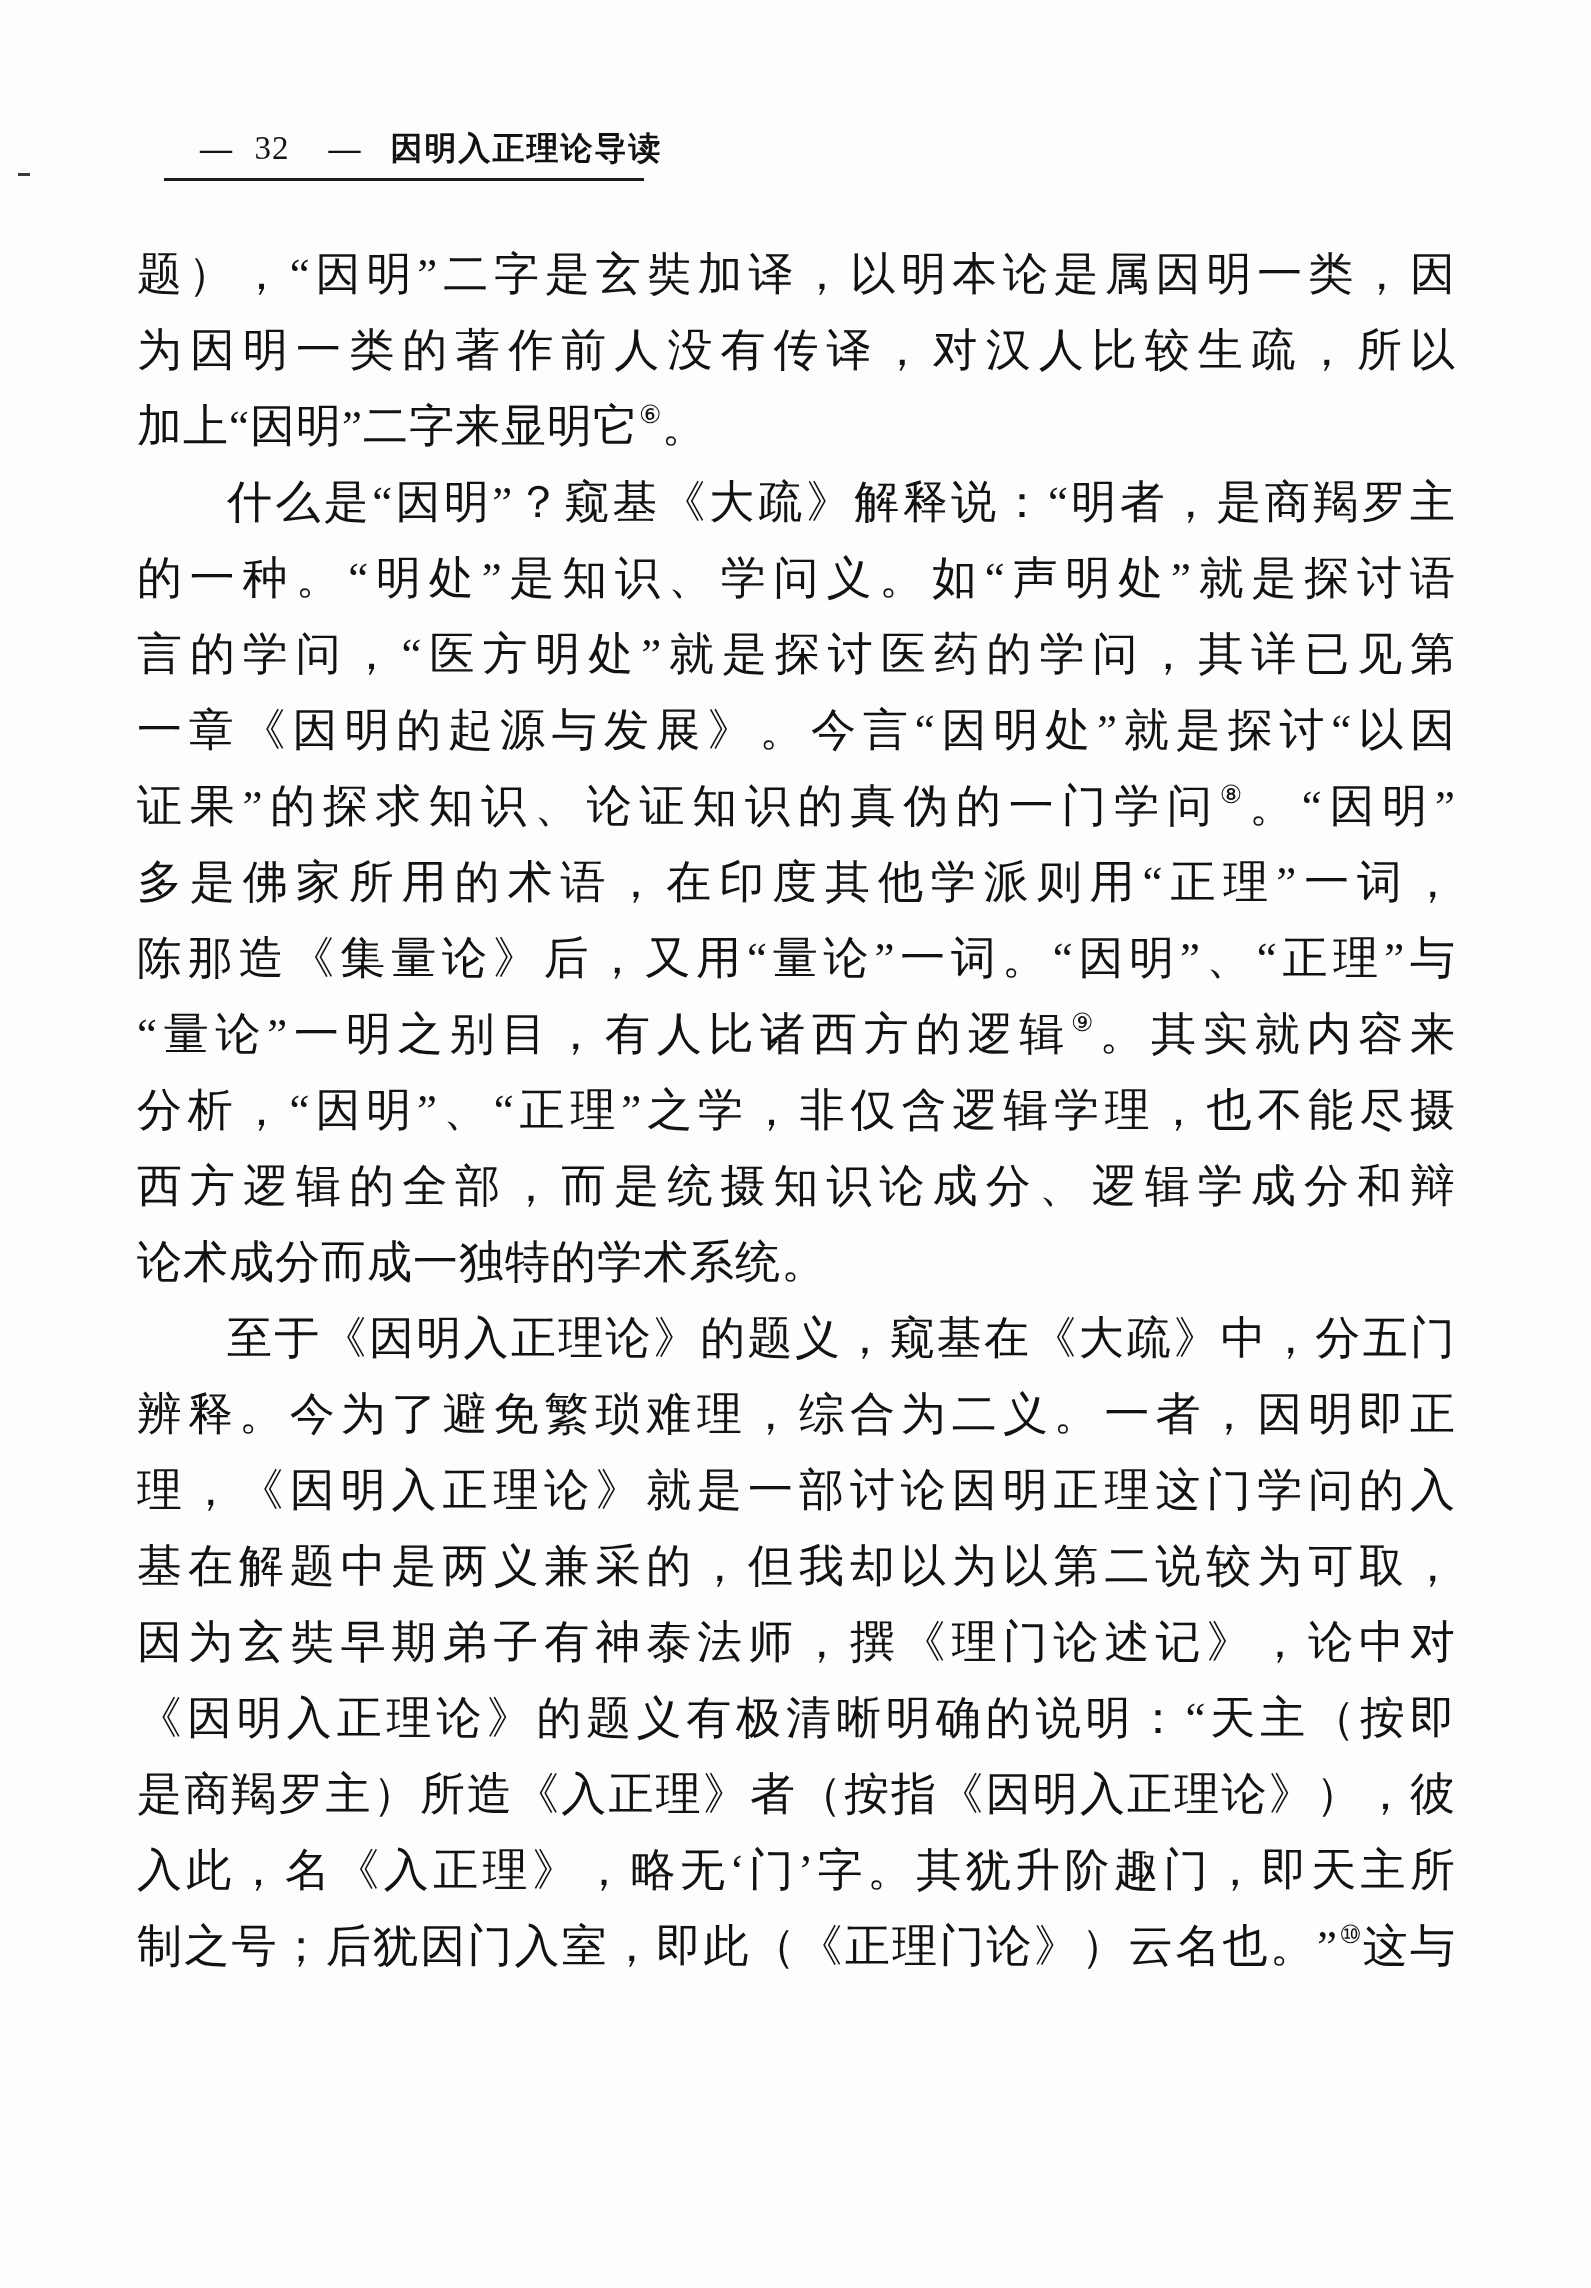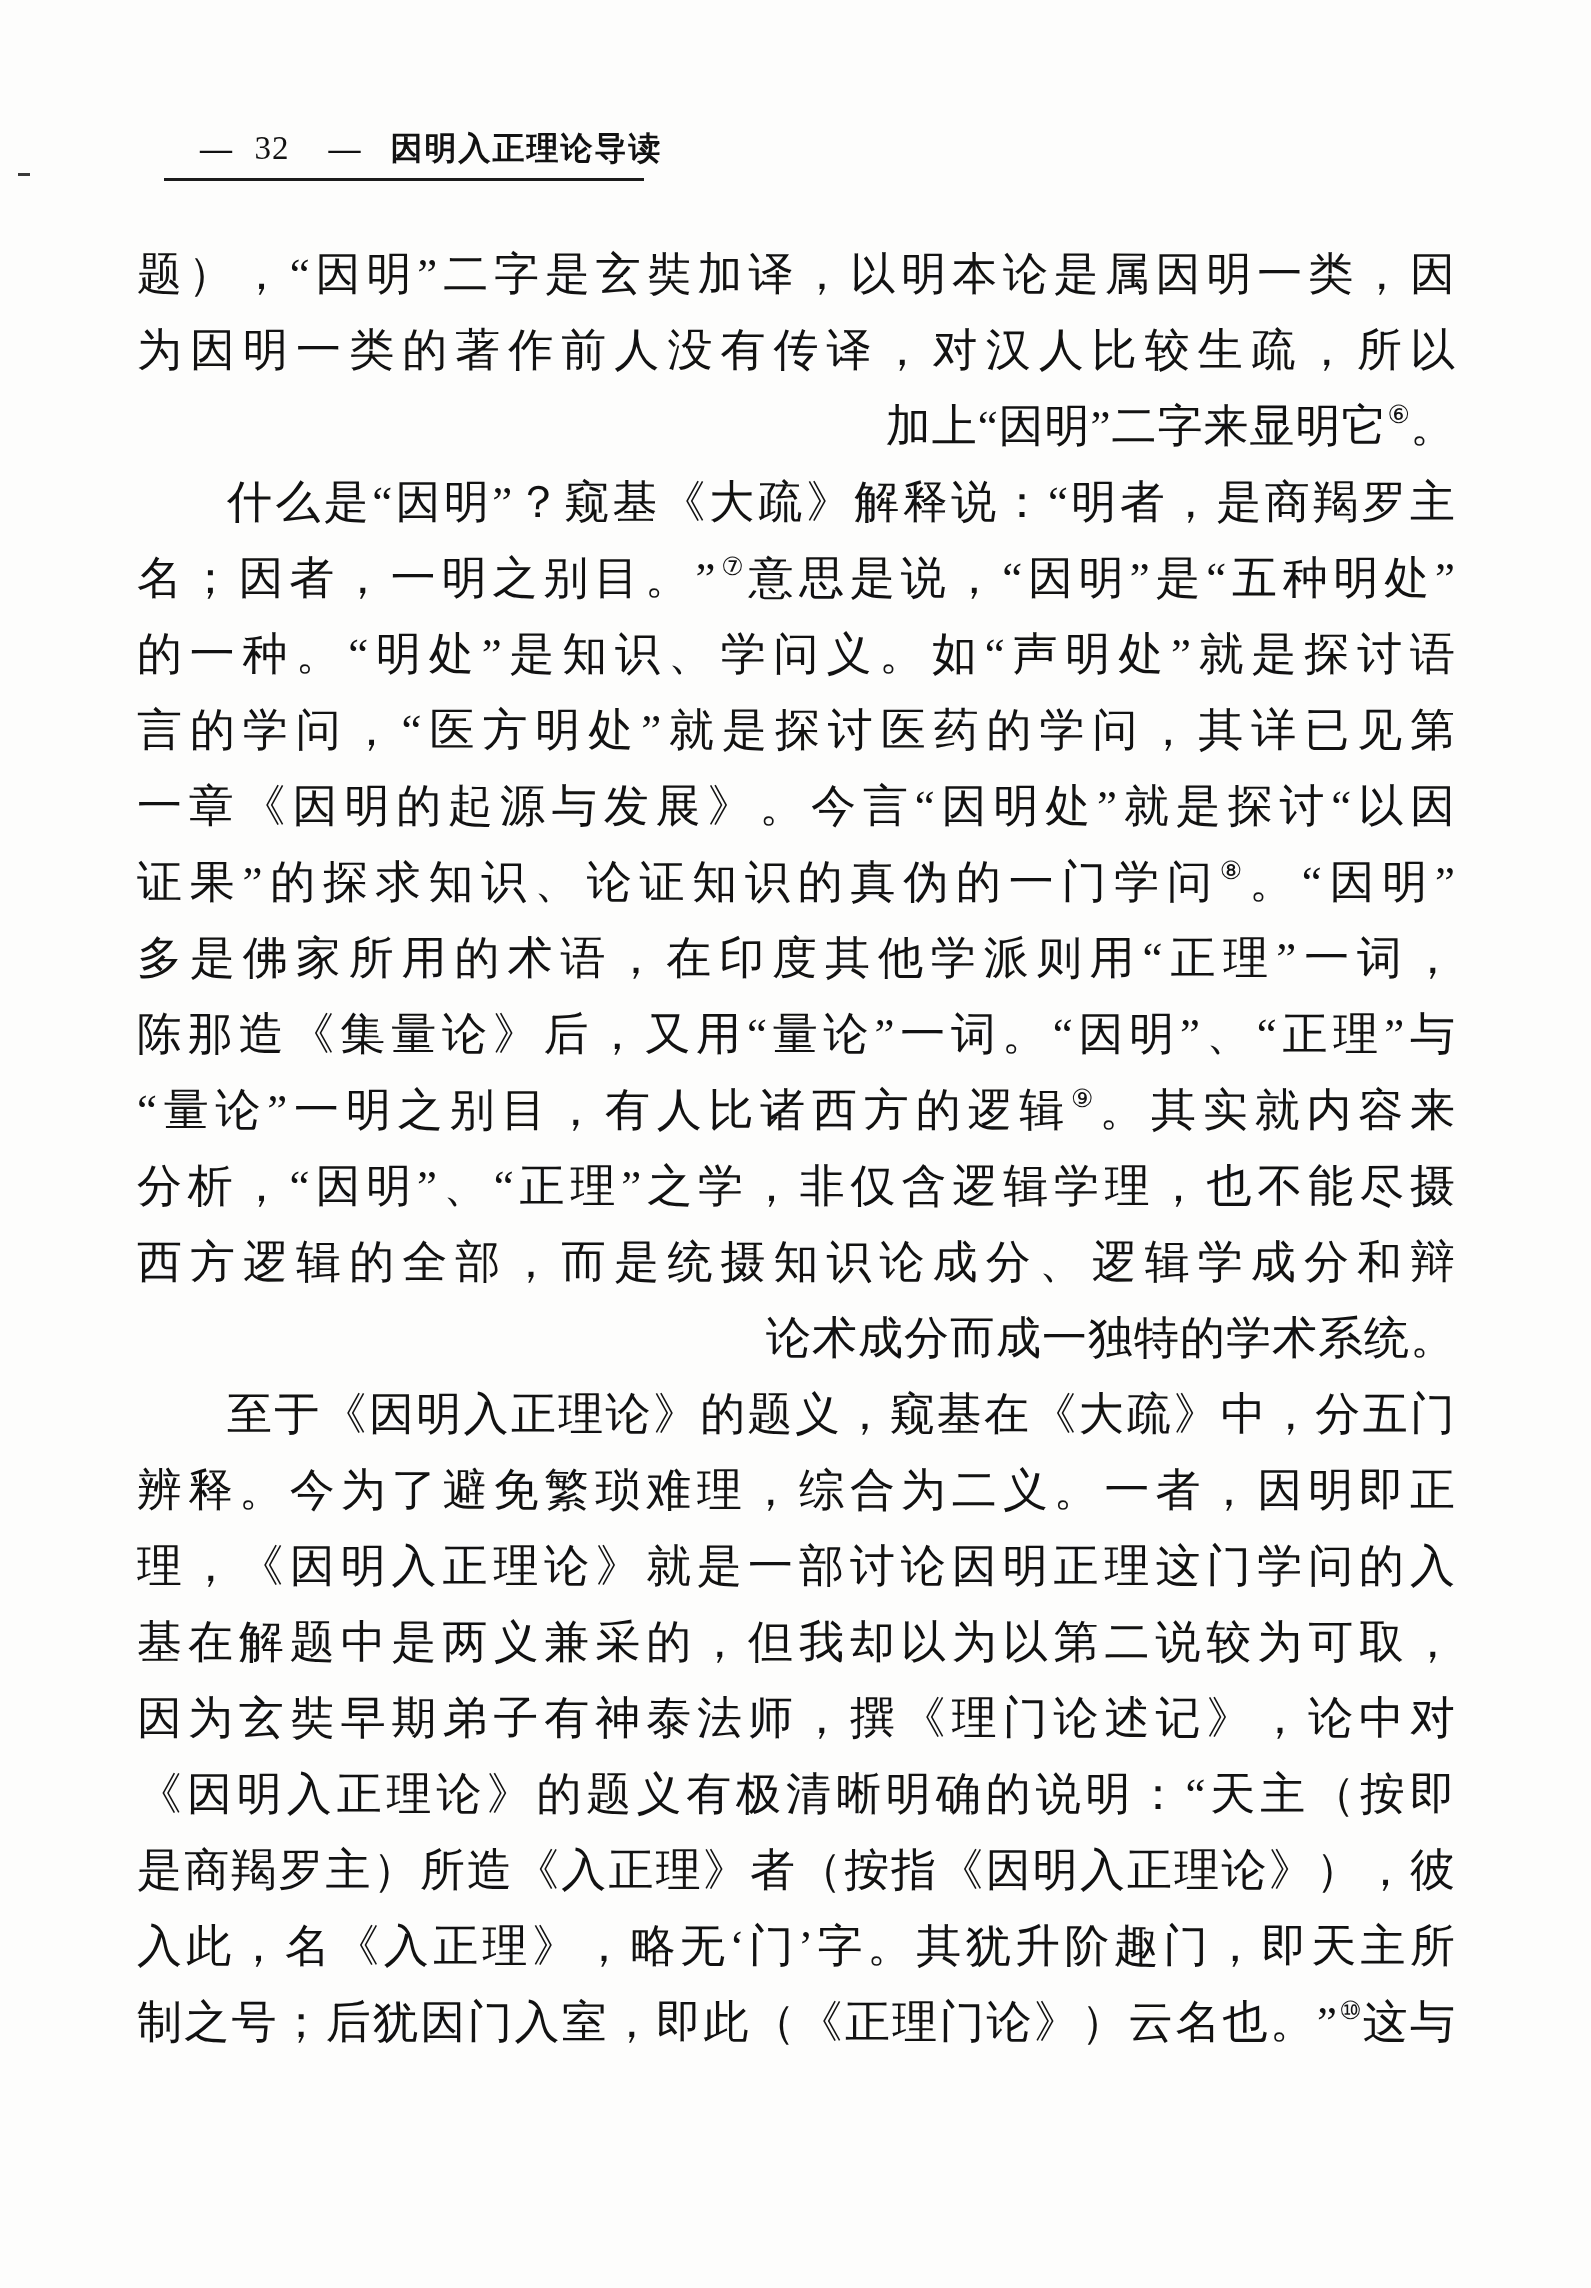--- a/index.html
+++ b/index.html
@@ -54,21 +54,21 @@
     position: absolute;
     top: 236px;
     left: 137px;
     width: 1319px;
   }
   .line {
     height: 76px;
     line-height: 76px;
     font-size: 45px;
     white-space: nowrap;
-    text-align: right;
+    text-align: left;
     letter-spacing: 1px;
   }
   .line.fill {
     white-space: normal;
     text-align: justify;
     text-align-last: justify;
     overflow: hidden;
   }
   .line.indent { text-indent: 90px; }
   .fnote {
@@ -92,21 +92,20 @@
     <span class="booktitle">因明入正理论导读</span>
   </div>
 
   <div class="header-rule"></div>
 
   <div class="body-text">
       <div class="line fill"><span>题），“因明”二字是玄奘加译，以明本论是属因明一类，因</span></div>
       <div class="line fill"><span>为因明一类的著作前人没有传译，对汉人比较生疏，所以</span></div>
       <div class="line"><span>加上“因明”二字来显明它</span><sup class="fnote">⑥</sup><span>。</span></div>
       <div class="line fill indent"><span>什么是“因明”？窥基《大疏》解释说：“明者，是商羯罗主</span></div>
-      <div class="line fill"><span>名；因者，一明之别目。”</span><sup class="fnote">⑦</sup><span>意思是说，“因明”是“五种明处”</span></div>
       <div class="line fill"><span>的一种。“明处”是知识、学问义。如“声明处”就是探讨语</span></div>
       <div class="line fill"><span>言的学问，“医方明处”就是探讨医药的学问，其详已见第</span></div>
       <div class="line fill"><span>一章《因明的起源与发展》。今言“因明处”就是探讨“以因</span></div>
       <div class="line fill"><span>证果”的探求知识、论证知识的真伪的一门学问</span><sup class="fnote">⑧</sup><span>。“因明”</span></div>
       <div class="line fill"><span>多是佛家所用的术语，在印度其他学派则用“正理”一词，</span></div>
       <div class="line fill"><span>陈那造《集量论》后，又用“量论”一词。“因明”、“正理”与</span></div>
       <div class="line fill"><span>“量论”一明之别目，有人比诸西方的逻辑</span><sup class="fnote">⑨</sup><span>。其实就内容来</span></div>
       <div class="line fill"><span>分析，“因明”、“正理”之学，非仅含逻辑学理，也不能尽摄</span></div>
       <div class="line fill"><span>西方逻辑的全部，而是统摄知识论成分、逻辑学成分和辩</span></div>
       <div class="line"><span>论术成分而成一独特的学术系统。</span></div>

